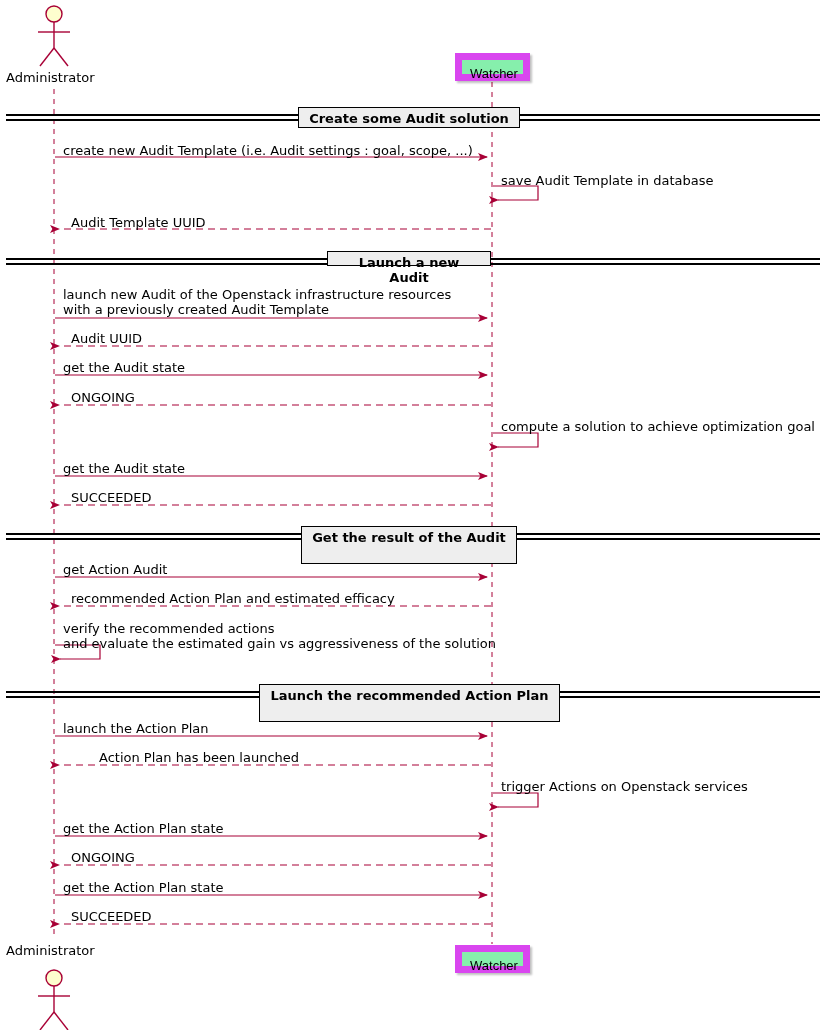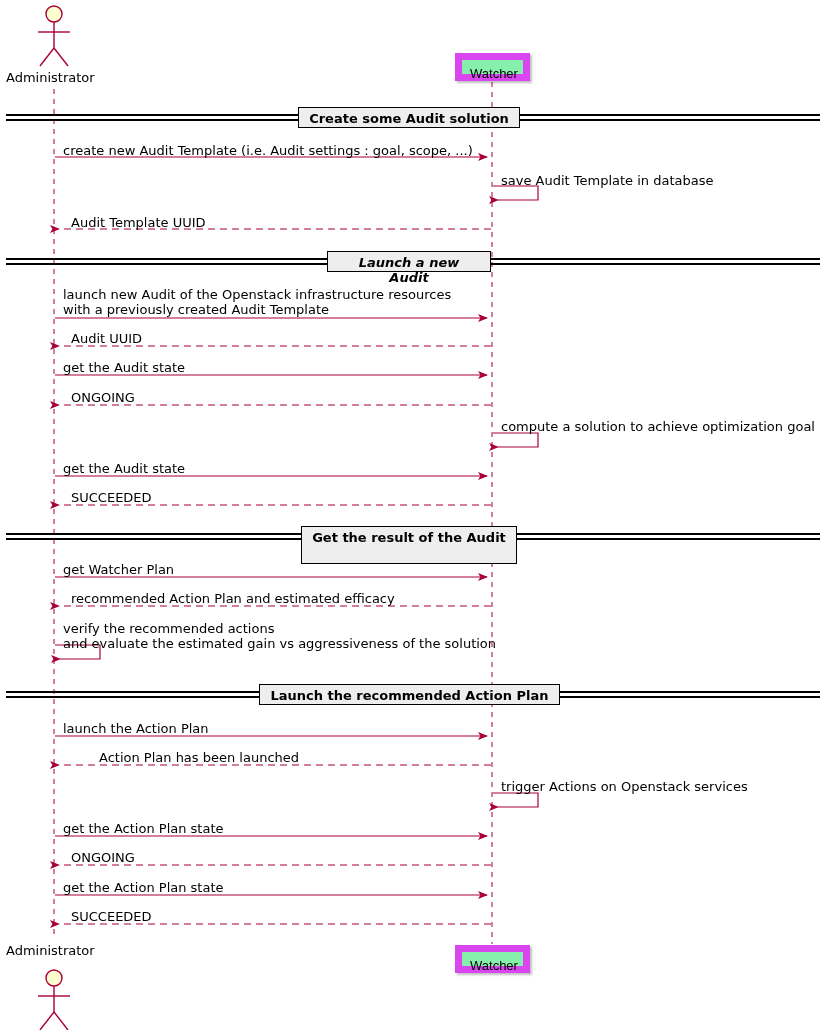--- a/index.html
+++ b/index.html
@@ -193,25 +193,25 @@
 <div class="lbl actor-label" style="left:6px; top:70px;">Administrator</div>
 
 <div class="lbl actor-label" style="left:6px; top:943px;">Administrator</div>
 
 <div class="participant-box" style="left:455px; top:53px; width:75px; height:28px; line-height:22px;">Watcher</div>
 
 <div class="participant-box" style="left:455px; top:945px; width:75px; height:28px; line-height:22px;">Watcher</div>
 
 <div class="divider-box" style="left:298px; top:107px; width:222px; height:21px; line-height:15px;">Create some Audit solution</div>
 
-<div class="divider-box" style="left:327px; top:251px; width:164px; height:21px; line-height:15px;font-style:italic;">Launch a new Audit</div>
+<div class="divider-box" style="left:327px; top:251px; width:164px; height:15px; line-height:15px;">Launch a new Audit</div>
 
 <div class="divider-box" style="left:301px; top:526px; width:216px; height:38px; line-height:15px;">Get the result of the Audit</div>
 
-<div class="divider-box" style="left:259px; top:684px; width:301px; height:21px; line-height:15px;">Launch the recommended Action Plan</div>
+<div class="divider-box" style="left:259px; top:684px; width:301px; height:38px; line-height:15px;">Launch the recommended Action Plan</div>
 
 <div class="lbl" style="left:63px; top:143px;">create new Audit Template (i.e. Audit settings : goal, scope, ...)</div>
 
 <div class="lbl" style="left:501px; top:173px;">save Audit Template in database</div>
 
 <div class="lbl" style="left:71px; top:215px;">Audit Template UUID</div>
 
 <div class="lbl" style="left:63px; top:287px;">launch new Audit of the Openstack infrastructure resources
 with a previously created Audit Template</div>
 
@@ -220,21 +220,21 @@
 <div class="lbl" style="left:63px; top:360px;">get the Audit state</div>
 
 <div class="lbl" style="left:71px; top:390px;">ONGOING</div>
 
 <div class="lbl" style="left:501px; top:419px;">compute a solution to achieve optimization goal</div>
 
 <div class="lbl" style="left:63px; top:461px;">get the Audit state</div>
 
 <div class="lbl" style="left:71px; top:490px;">SUCCEEDED</div>
 
-<div class="lbl" style="left:63px; top:562px;">get Watcher Plan</div>
+<div class="lbl" style="left:63px; top:562px;">get Action Audit</div>
 
 <div class="lbl" style="left:71px; top:591px;">recommended Action Plan and estimated efficacy</div>
 
 <div class="lbl" style="left:63px; top:621px;">verify the recommended actions
 and evaluate the estimated gain vs aggressiveness of the solution</div>
 
 <div class="lbl" style="left:63px; top:721px;">launch the Action Plan</div>
 
 <div class="lbl" style="left:71px; top:750px;margin-left:28px;">Action Plan has been launched</div>
 

